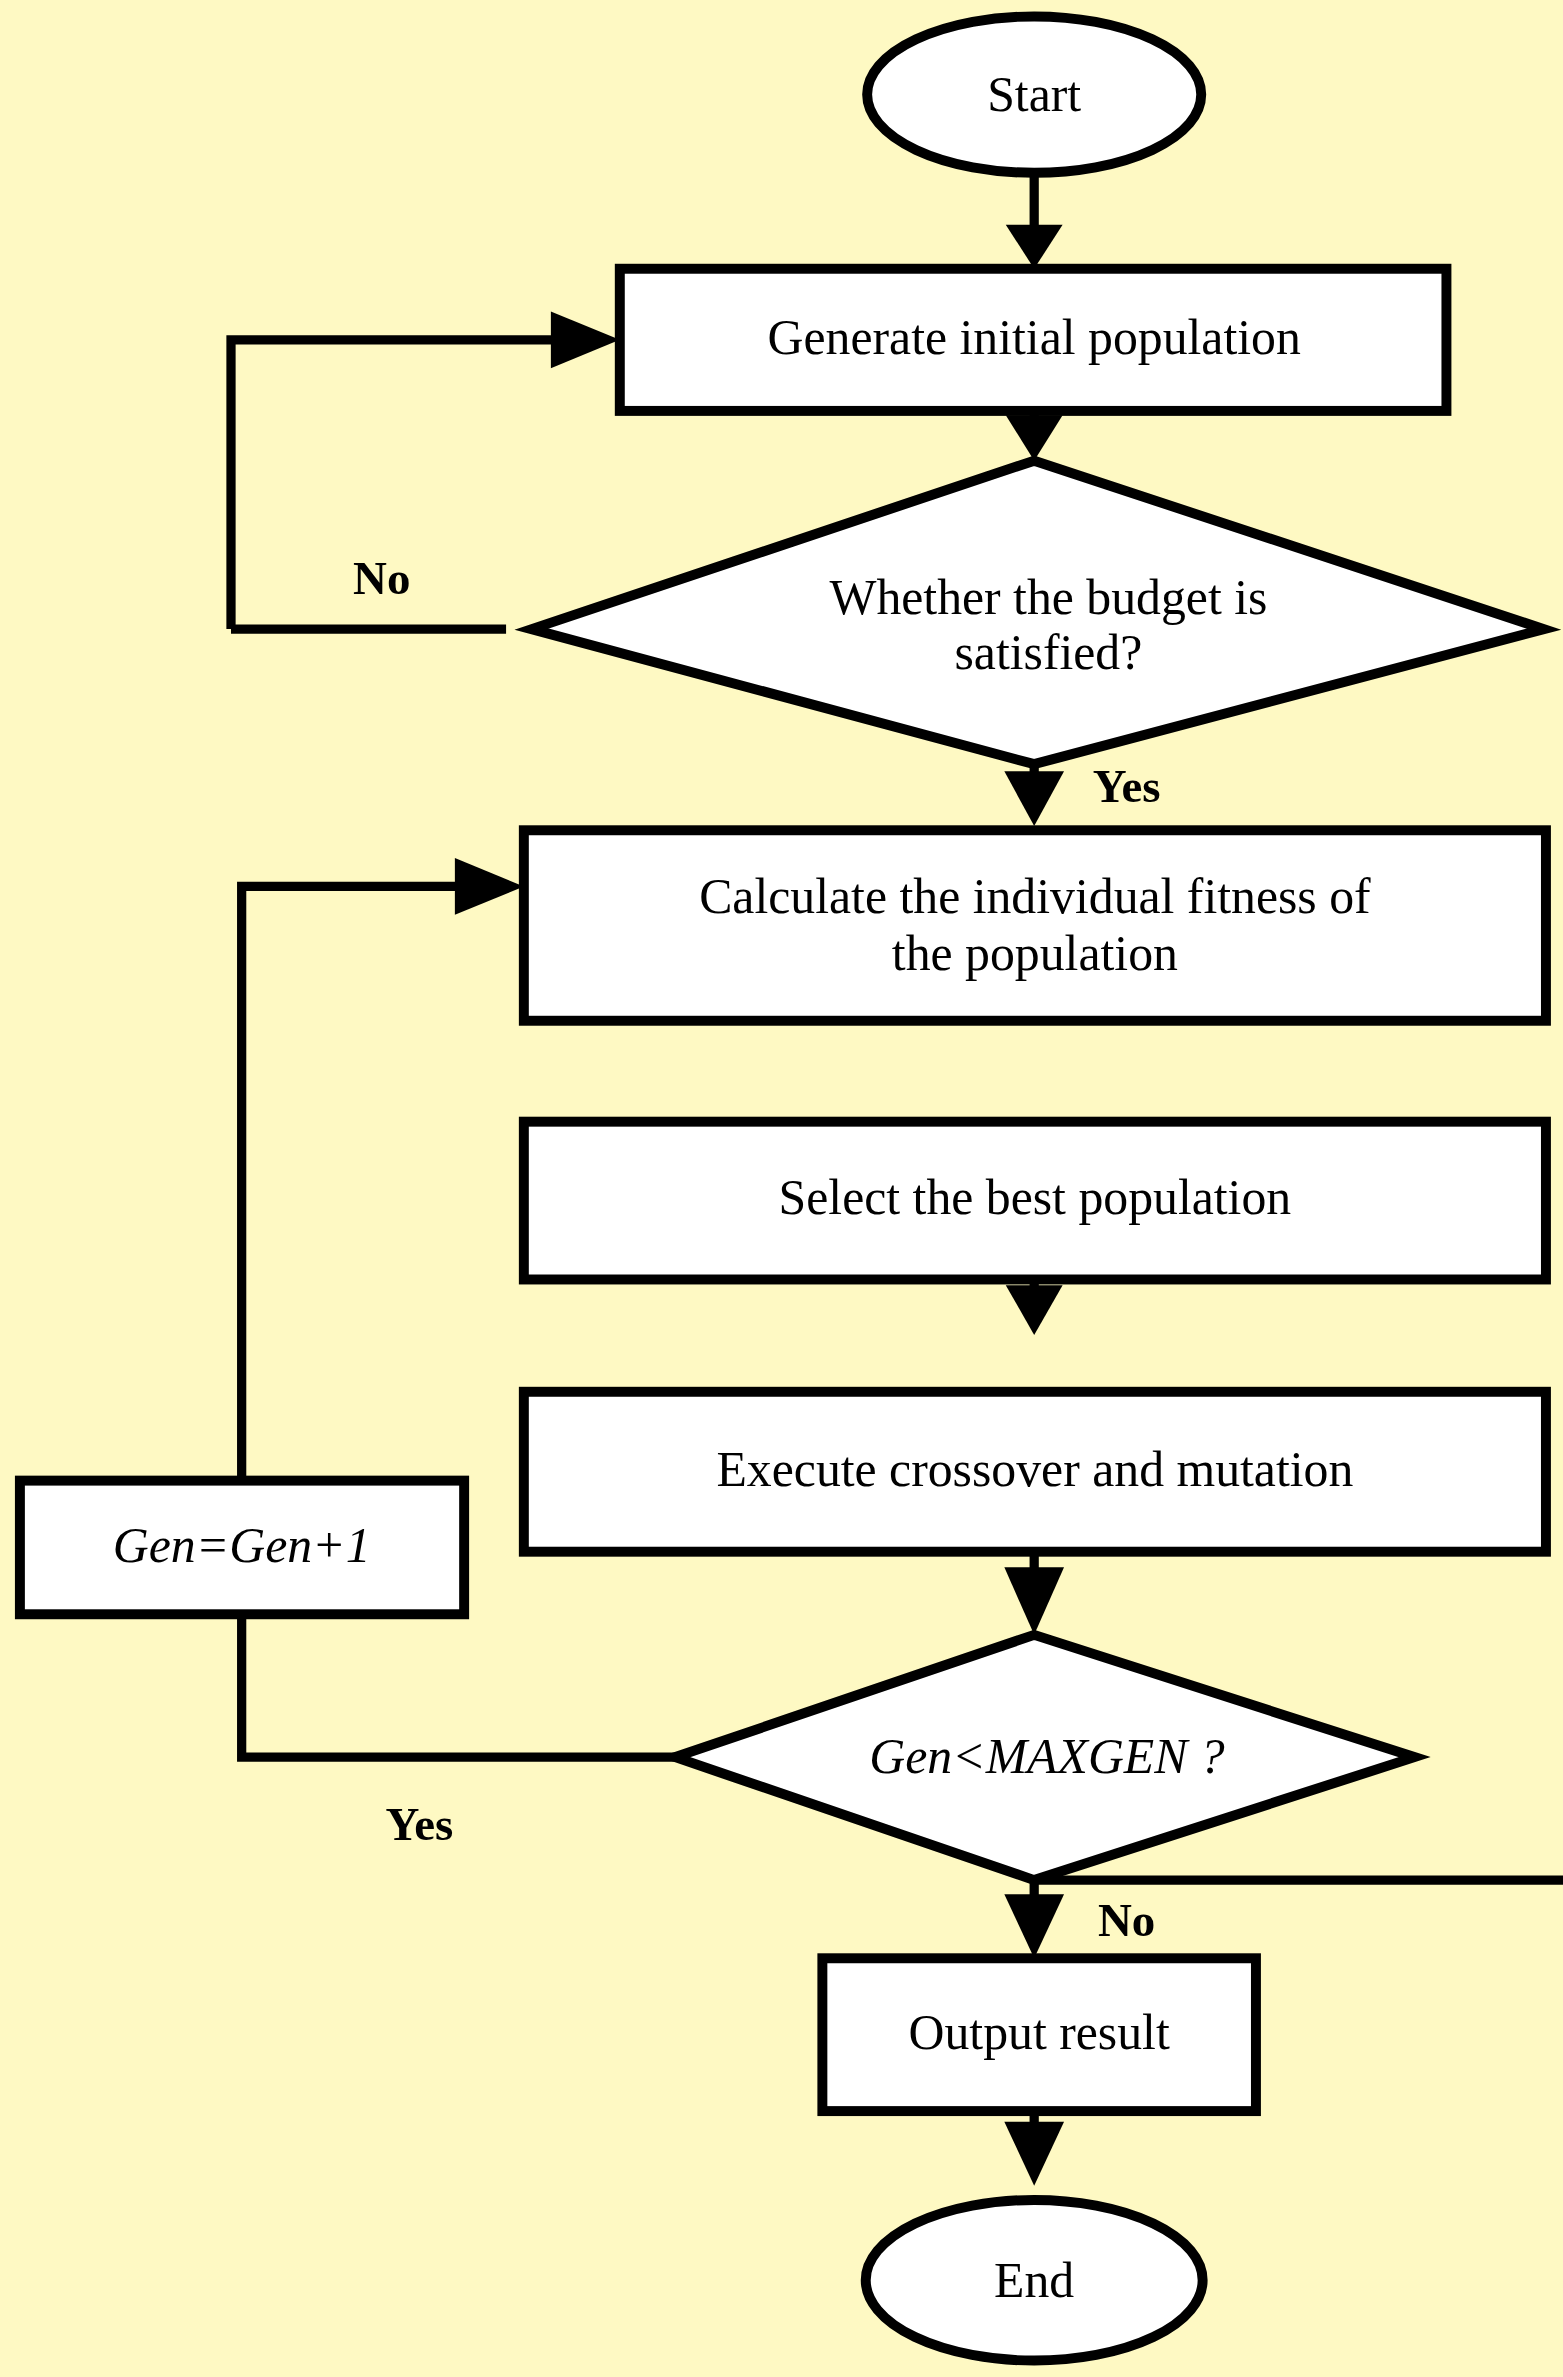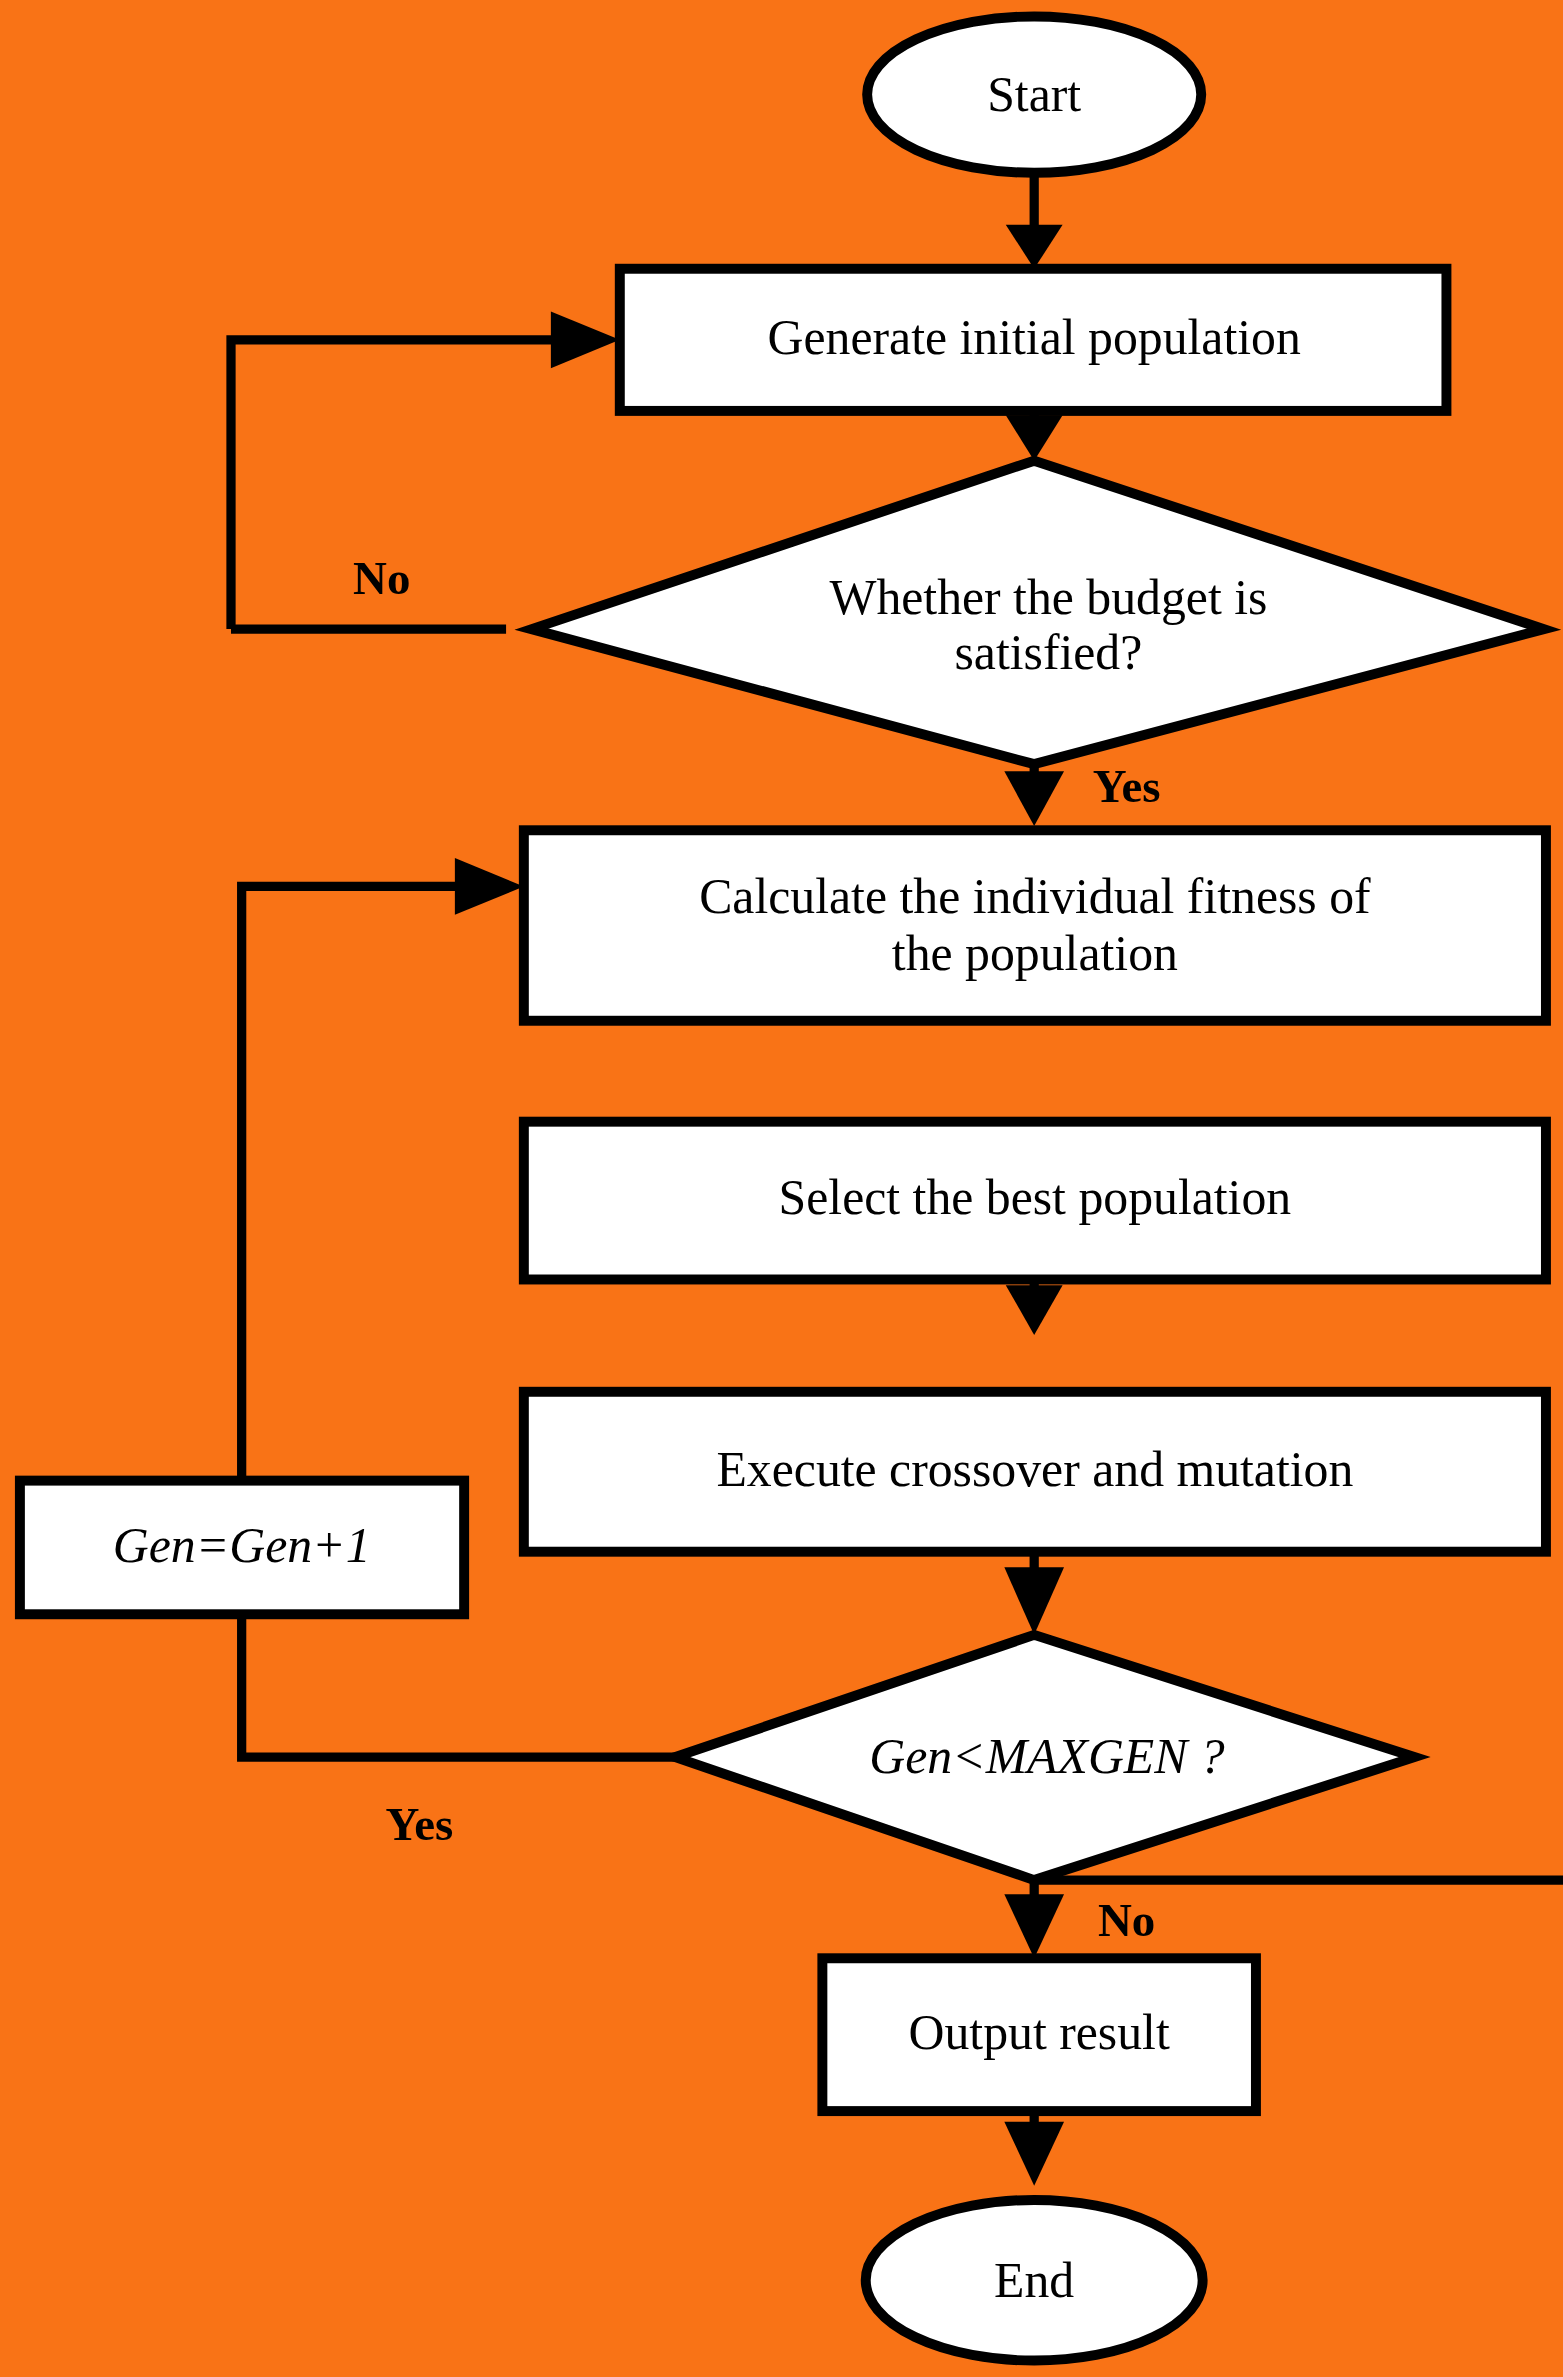--- a/index.html
+++ b/index.html
@@ -7,21 +7,21 @@
     padding: 0;
     background: #ffffff;
   }
   body {
     font-family: "Liberation Serif", "DejaVu Serif", serif;
   }
   #flowchart-root {
     position: relative;
     width: 1563px;
     height: 2377px;
-    background: #f97316;
+    background: #fef9c3;
     overflow: hidden;
   }
   svg#flow-svg {
     display: block;
     width: 1563px;
     height: 2377px;
   }
   .shape-stroke {
     fill: #ffffff;
     stroke: #000000;

